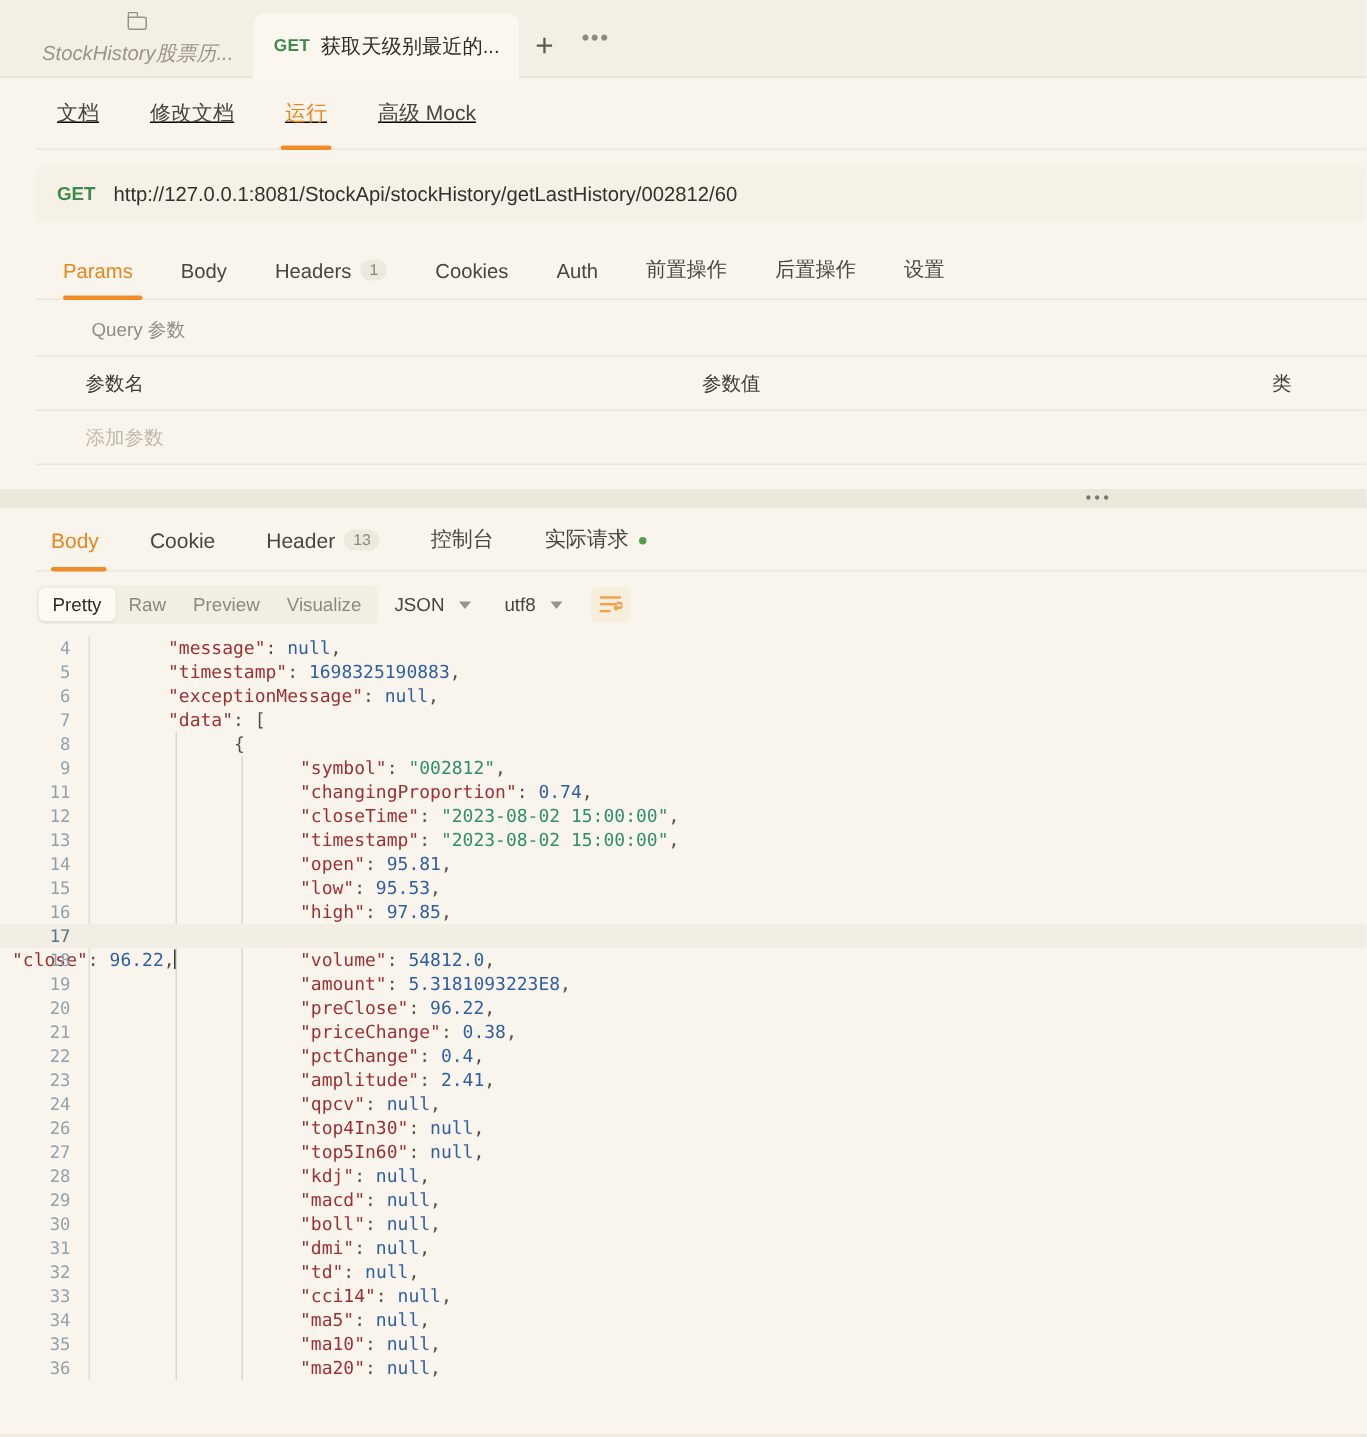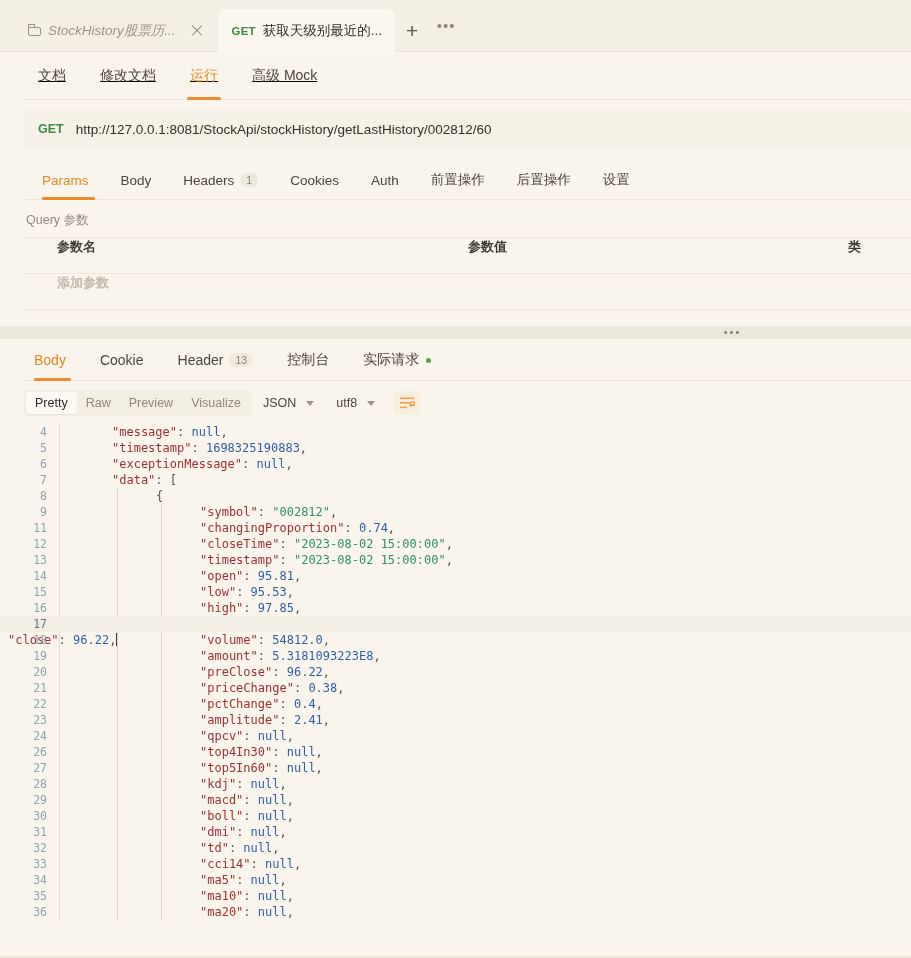--- a/index.html
+++ b/index.html
@@ -28,21 +28,21 @@
   }
   .tab {
     height: 43px;
     display: flex; align-items: center; gap: 7px;
     padding: 0 13px 0 14px;
     border-radius: 7px 7px 0 0;
     font-size: 13.5px;
     position: relative;
     white-space: nowrap;
   }
-  .tab.inactive { color: #9a938a; }
+  .tab.inactive { color: #9a938a; flex-direction: column; }
   .tab.inactive .tab-title { font-style: italic; font-size: 13.5px; }
   .tab.active {
     background: #fbf7ef;
     color: #2f2c28;
     z-index: 2;
   }
   .tab.active::after {
     content: ""; position: absolute; left: 0; right: 0; bottom: -1px;
     height: 2px; background: #fbf7ef;
   }
@@ -132,23 +132,23 @@
   .badge {
     background: #eee9dd; color: #8a847a; font-size: 10.5px;
     border-radius: 9px; padding: 1.5px 6px 2px; line-height: 1;
     min-width: 17px; text-align: center;
   }
   .dot-green {
     width: 5px; height: 5px; border-radius: 50%; background: #52a04f; margin-left: 1px;
   }
 
   
-  .qlabel { font-size: 12.5px; color: #918b81; padding: 12px 0 8px 26px; }
+  .qlabel { font-size: 12.5px; color: #918b81; padding: 12px 0 8px 26px; margin-left: 35px; }
   .ptable { margin: 0 0 0 24px; border-top: 1px solid #ece6da; }
-  .prow { display: flex; height: 36px; border-bottom: 1px solid #ece6da; font-weight: bold; }
+  .prow { display: flex; align-items: center; height: 36px; border-bottom: 1px solid #ece6da; }
   .prow.head { font-size: 13px; color: #3e3a34; }
   .prow.body { font-size: 13px; color: #c0b9ac; }
   .pc1 { width: 444px; padding-left: 33px; }
   .pc2 { width: 380px; }
   .pc3 { flex: 1; overflow: hidden; white-space: nowrap; }
 
   
   .splitter {
     height: 13px; background: #ece7db; position: relative; margin-top: 16px;
   }

